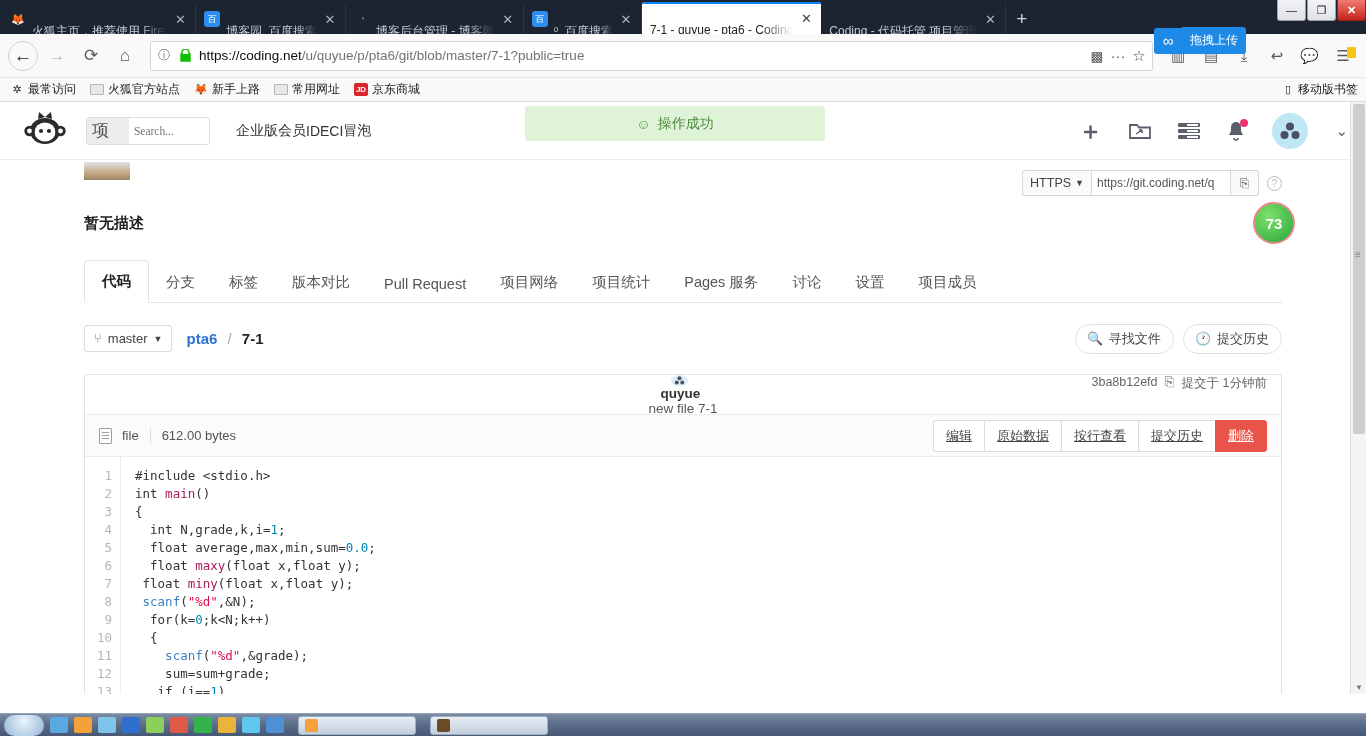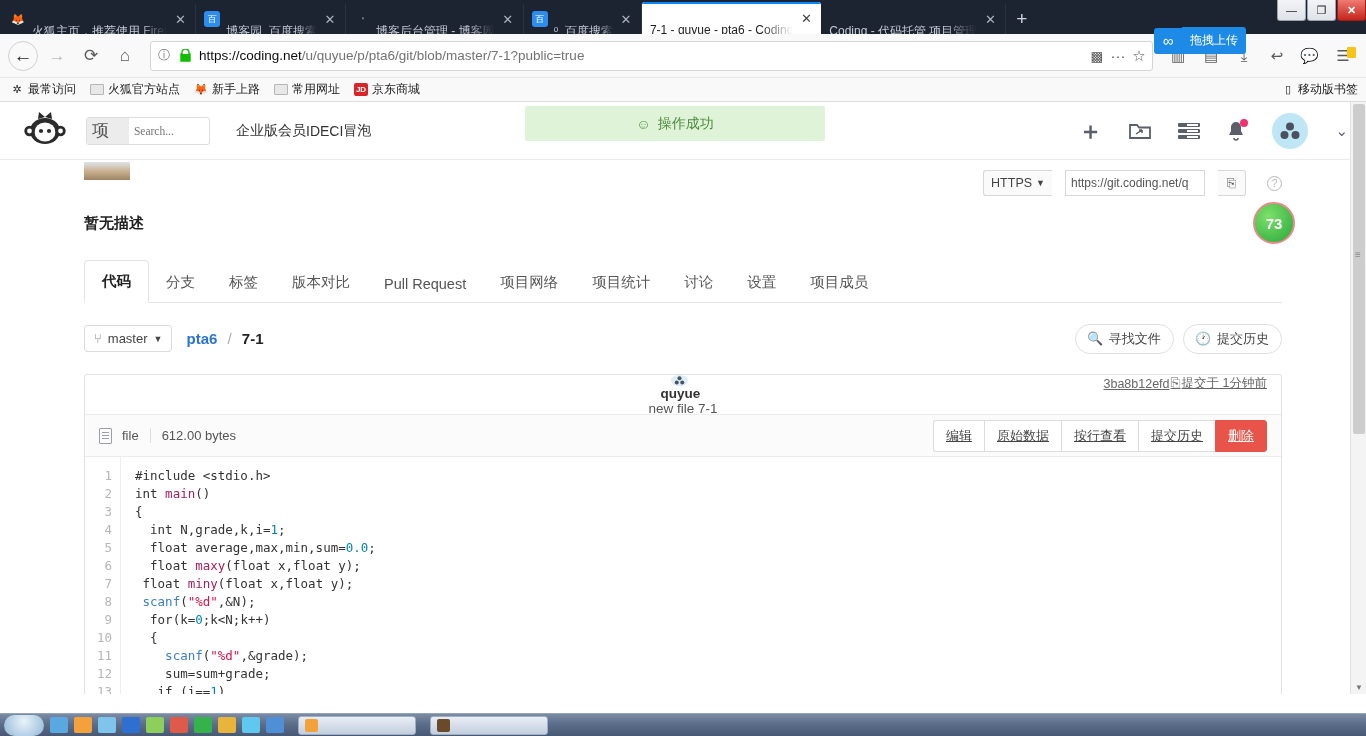--- a/index.html
+++ b/index.html
@@ -146,21 +146,21 @@
   .desc { font-size: 15px; font-weight: bold; color: #222; margin-top: 34px; }
 
   .proj-tabs { display: flex; align-items: flex-end; gap: 0; margin-top: 26px;
                border-bottom: 1px solid #e4e4e4; }
   .ptab { font-size: 14.5px; color: #555; padding: 11px 17px; position: relative; top: 1px;
           white-space: nowrap; }
   .ptab.active { color: #222; font-weight: bold; background: #fff;
                  border: 1px solid #e4e4e4; border-bottom: 1px solid #fff;
                  border-radius: 4px 4px 0 0; }
 
-  .clone-row { position: absolute; right: 0; top: 8px; display: flex; align-items: center; gap: 21px; }
+  .clone-row { position: absolute; right: 0; top: 8px; display: flex; align-items: center; gap: 8px; }
   .proto-sel { height: 26px; border: 1px solid #d8d8d8; border-right: none;
                border-radius: 3px 0 0 3px; background: #fafafa; font-size: 12.5px;
                color: #444; display: flex; align-items: center; padding: 0 7px; gap: 4px; }
   .clone-url { height: 26px; width: 140px; border: 1px solid #d8d8d8; font-size: 12px;
                color: #555; display: flex; align-items: center; padding: 0 5px;
                overflow: hidden; white-space: nowrap; background: #fff; }
   .copy-btn { height: 26px; width: 28px; border: 1px solid #d8d8d8; border-left: none;
               border-radius: 0 3px 3px 0; background: #fafafa; display: flex;
               align-items: center; justify-content: center; font-size: 12px; color: #555; }
   .help-ic { width: 15px; height: 15px; border-radius: 50%; border: 1.4px solid #b8b8b8;
@@ -182,22 +182,22 @@
 
   .filebox { margin-top: 22px; border: 1px solid #e2e2e2; border-radius: 3px;
              background: #fff; }
   .commit-row { height: 40px; display: flex; align-items: center; padding: 0 14px;
                 border-bottom: 1px solid #ececec; position: relative; font-size: 13.5px;
                 color: #555; flex-direction: column; }
   .mini-av { width: 17px; height: 17px; border-radius: 50%; background: #dceef7;
              display: flex; align-items: center; justify-content: center;
              font-size: 10px; color: #4b5160; margin-right: 8px; }
   .author { color: #333; font-weight: bold; margin-right: 5px; }
-  .commit-right { position: absolute; right: 14px; display: flex; align-items: center;
-                  gap: 1px; font-size: 12.5px; color: #666; text-decoration: underline; }
+  .commit-right { position: absolute; right: 14px; display: flex; 
+                  gap: 7px; font-size: 12.5px; color: #666; }
   .sha { color: #666; }
 
   .file-row { height: 42px; display: flex; align-items: center; padding: 0 14px;
               border-bottom: 1px solid #ececec; position: relative; font-size: 13px;
               color: #555; background: #fbfbfb; }
   .fdoc-ic { width: 13px; height: 16px; border: 1.4px solid #9aa0a6; border-radius: 1px;
              margin-right: 10px; position: relative; }
   .fdoc-ic::after { content: ""; position: absolute; left: 2px; right: 2px; top: 3px;
              height: 1px; background: #9aa0a6; box-shadow: 0 3px 0 #9aa0a6, 0 6px 0 #9aa0a6; }
   .vbar { width: 1px; height: 15px; background: #ddd; margin: 0 11px; }
@@ -434,20 +434,21 @@
       <div class="desc">暂无描述</div>
 
       <div class="proj-tabs">
         <div class="ptab active">代码</div>
         <div class="ptab">分支</div>
         <div class="ptab">标签</div>
         <div class="ptab">版本对比</div>
         <div class="ptab">Pull Request</div>
         <div class="ptab">项目网络</div>
         <div class="ptab">项目统计</div>
+        <div class="ptab">Pages 服务</div>
         <div class="ptab">讨论</div>
         <div class="ptab">设置</div>
         <div class="ptab">项目成员</div>
       </div>
 
       <div class="clone-row">
         <div class="proto-sel">
           <span>HTTPS</span>
           <span style="font-size:9px">▼</span>
         </div>

